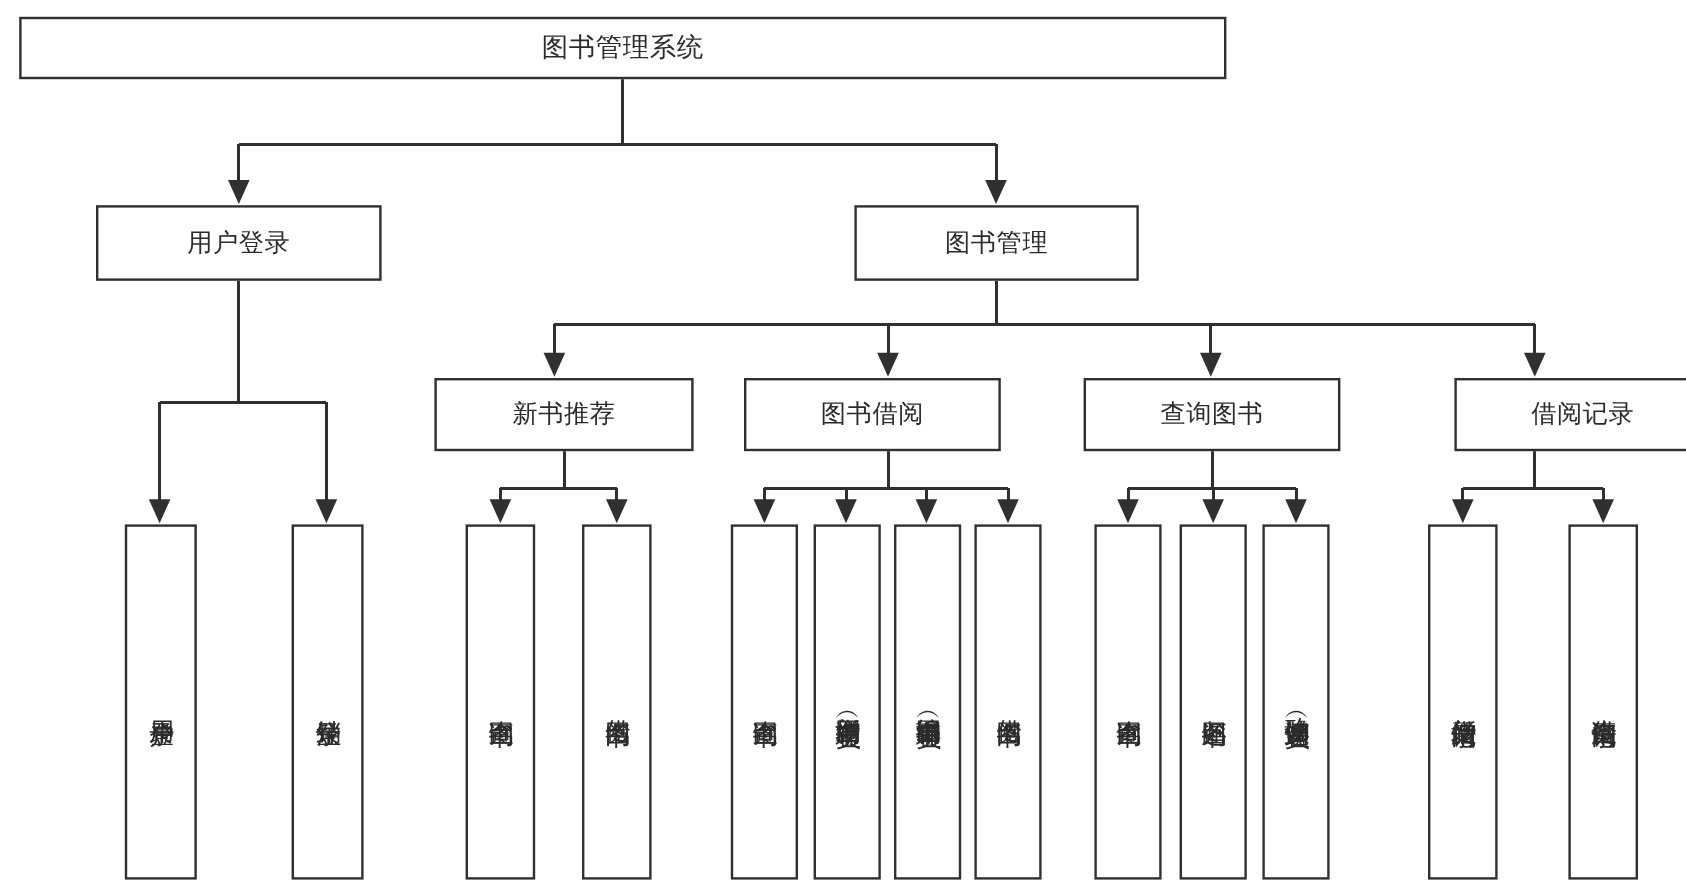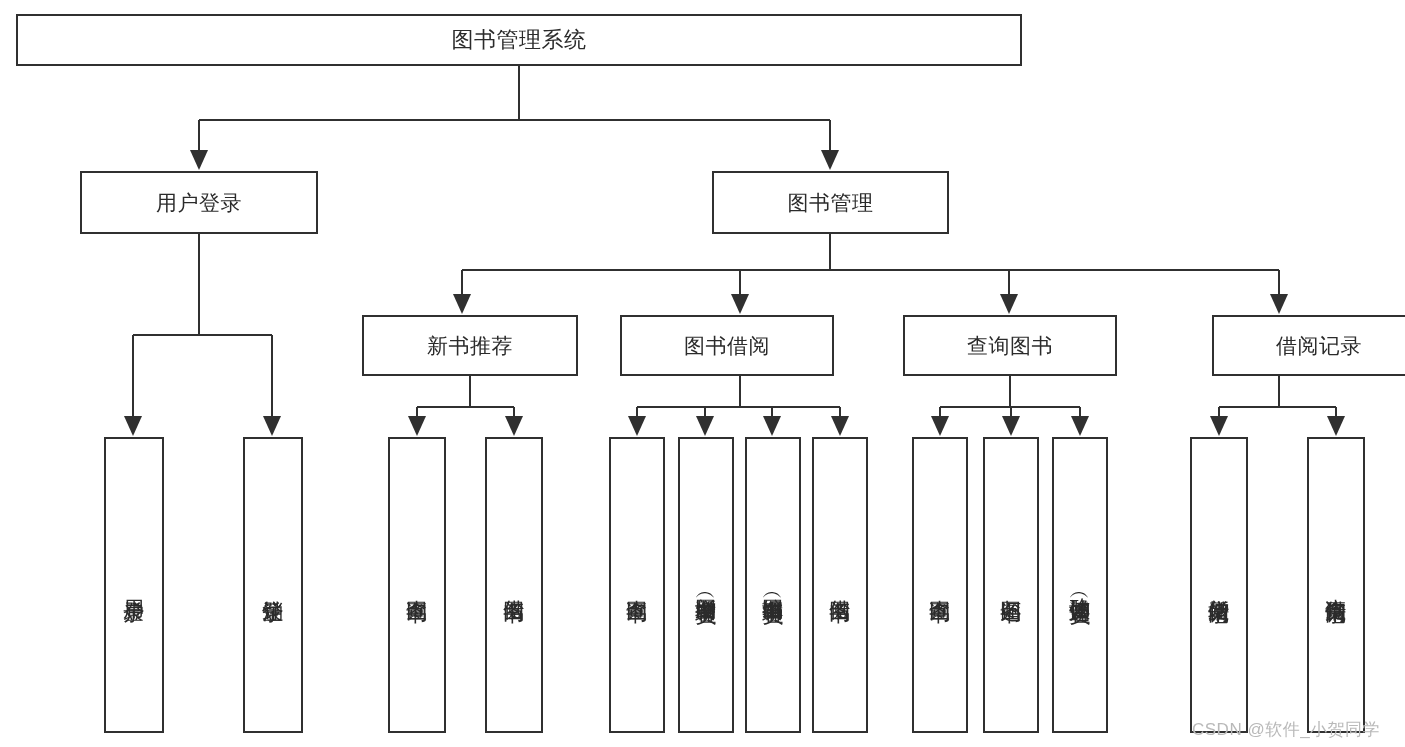--- a/index.html
+++ b/index.html
@@ -142,15 +142,14 @@
   <div class="node node-v" style="left: 745px; top: 437px; width: 56px; height: 296px;">编辑图书（管理员）</div>
   <div class="node node-v" style="left: 812px; top: 437px; width: 56px; height: 296px;">借阅图书</div>
 
   <div class="node node-v" style="left: 912px; top: 437px; width: 56px; height: 296px;">查询图书</div>
   <div class="node node-v" style="left: 983px; top: 437px; width: 56px; height: 296px;">归还图书</div>
   <div class="node node-v" style="left: 1052px; top: 437px; width: 56px; height: 296px;">确认归还（管理员）</div>
 
   <div class="node node-v" style="left: 1190px; top: 437px; width: 58px; height: 296px;">新增借阅记录</div>
   <div class="node node-v" style="left: 1307px; top: 437px; width: 58px; height: 296px;">查询借阅记录</div>
 
-  <div class="watermark" style="left: 1192px; top: 718px;">CSDN @软件_小贺同学</div>
 
 </div>
 
 </body></html>

